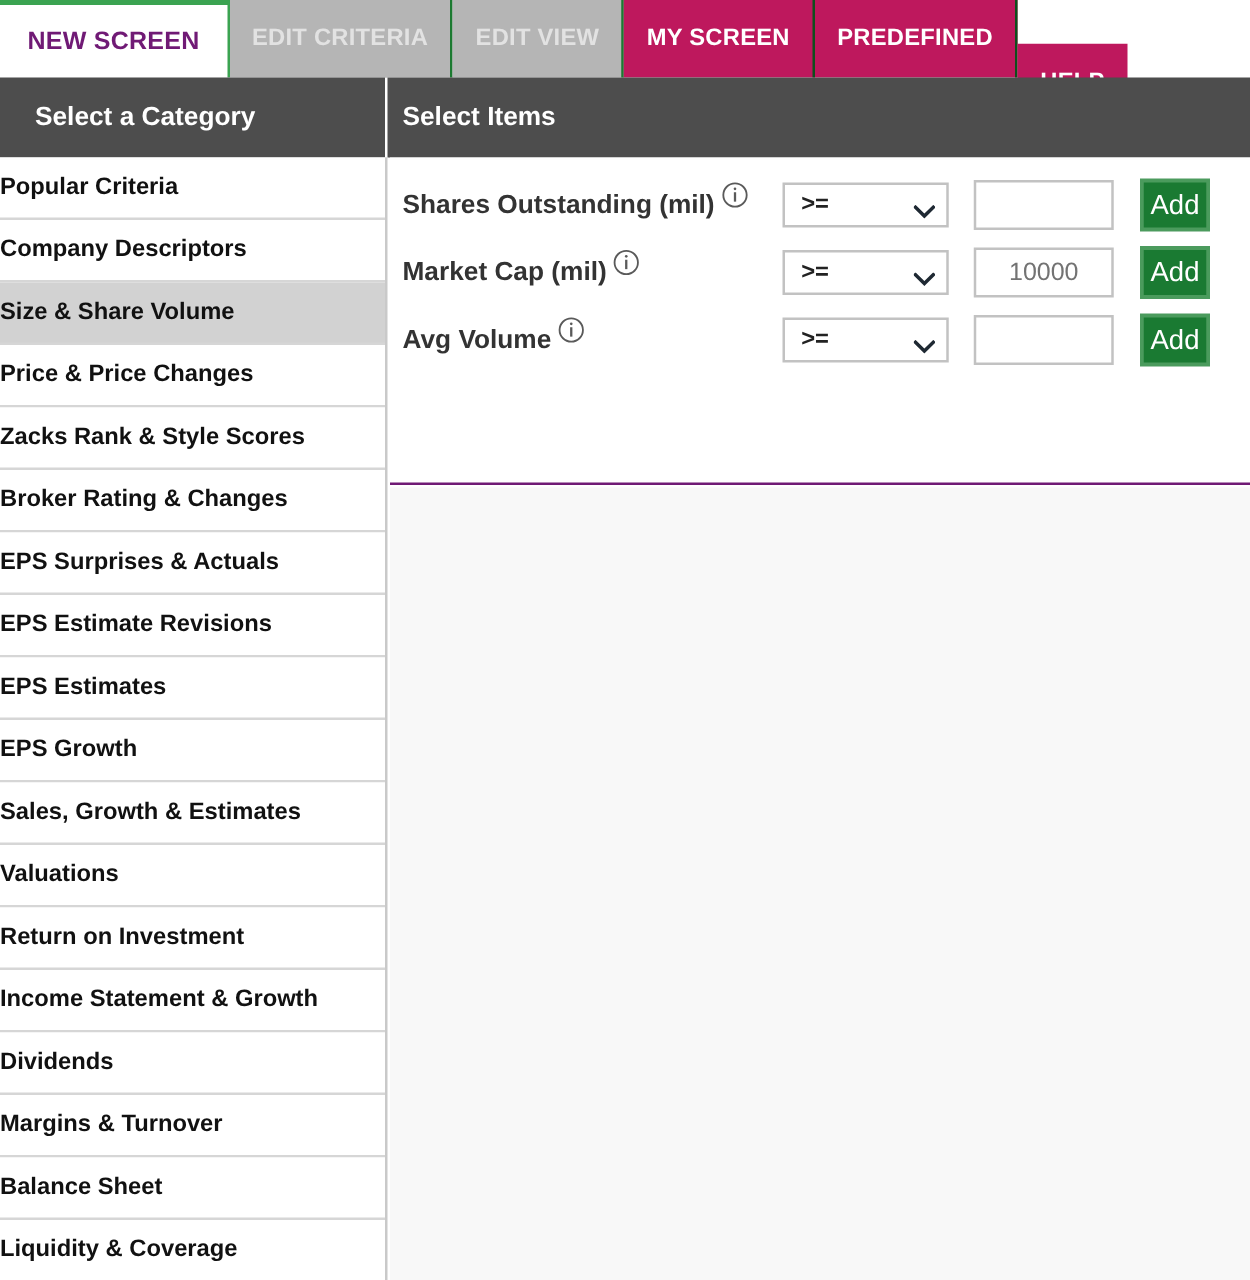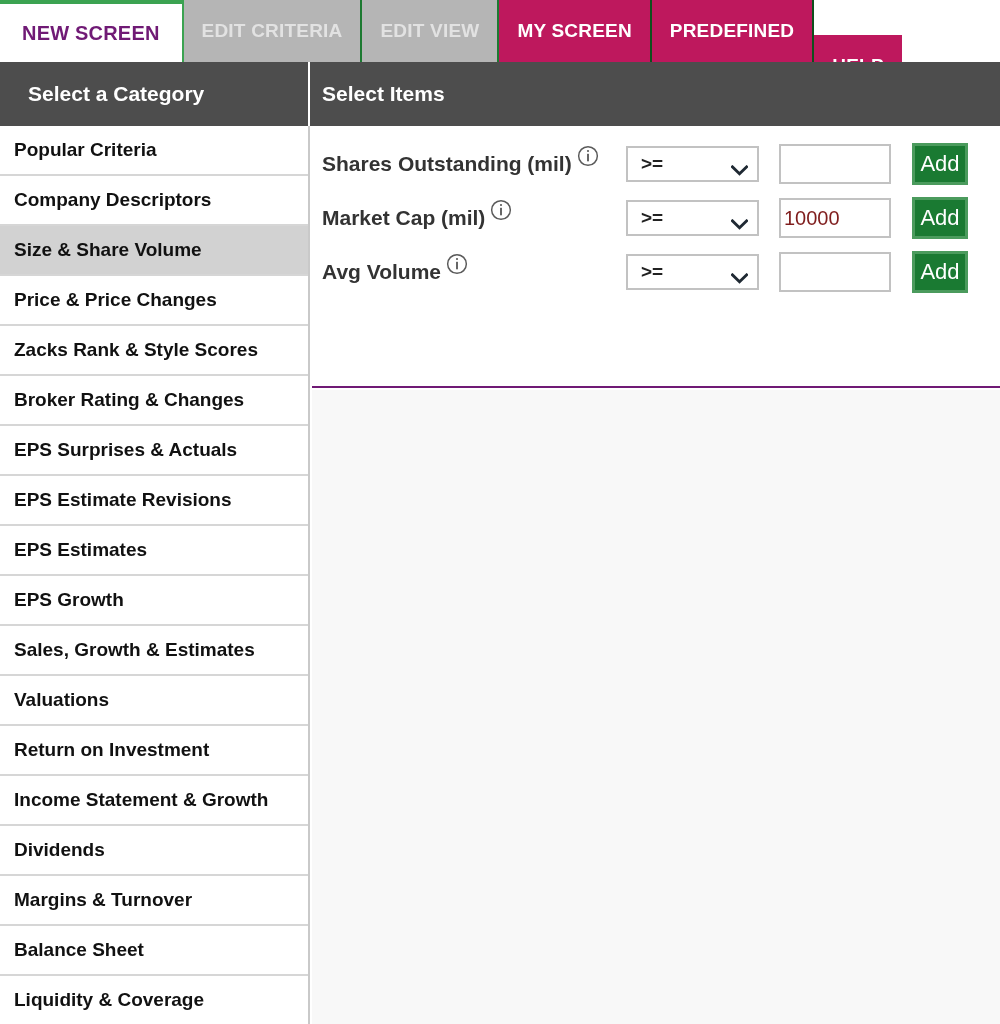--- a/index.html
+++ b/index.html
@@ -107,21 +107,20 @@
     height: 898px;
     background: #ffffff;
     border-right: 2px solid #c9c9c9;
     overflow: hidden;
   }
 
   .cat-item {
     height: 50px;
     display: flex;
     align-items: center;
-    padding-left: 14px;
     border-bottom: 2px solid #d6d6d6;
     font-size: 19px;
     font-weight: bold;
     color: #111111;
     background: #ffffff;
     white-space: nowrap;
     user-select: none;
   }
 
   .cat-item.selected { background: #d2d2d2; }
@@ -198,23 +197,24 @@
 
   .val-input {
     position: absolute;
     left: 467px;
     width: 112px;
     height: 40px;
     border: 2px solid #c2c2c2;
     background: #ffffff;
     font-family: "Liberation Sans", sans-serif;
     font-size: 20px;
-    color: #7f1d1d;
-    padding: 0 3px;
+    color: #737373;
+    padding: 0 23px;
     outline: none;
+    text-align: center;
   }
 
   .add-btn {
     position: absolute;
     left: 600px;
     width: 56px;
     height: 42px;
     background: #1a7a32;
     border: 3px solid #4b9b5d;
     color: #ffffff;

